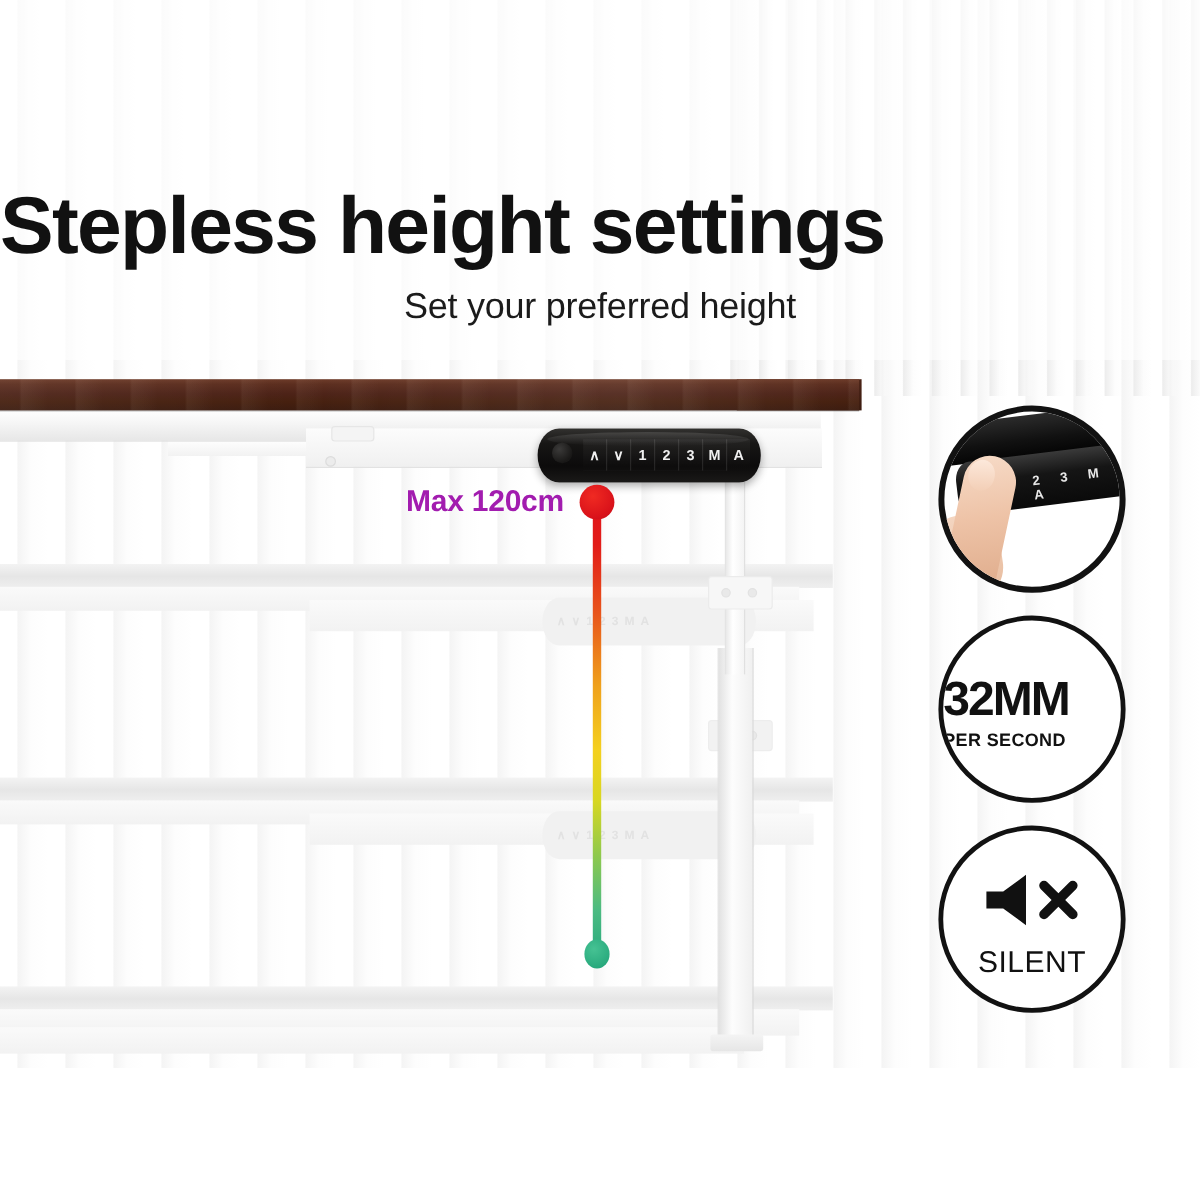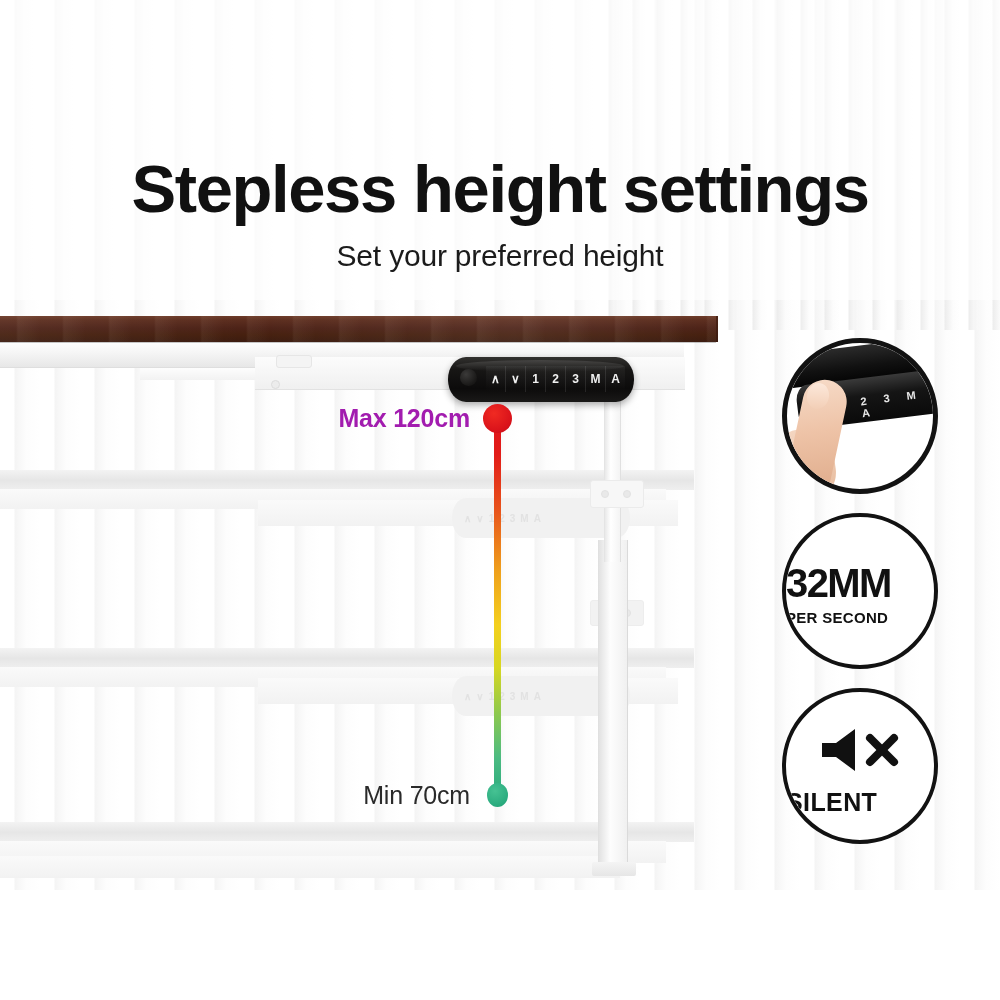--- a/index.html
+++ b/index.html
@@ -54,21 +54,21 @@
     left: 0; top: 890px;
     width: 1000px; height: 110px;
     background: #ffffff;
   }
 
   
   .headline {
     position: absolute;
     left: 0; top: 155px;
     width: 1000px;
-    text-align: center;
+    text-align: left;
     font-size: 67px;
     font-weight: 700;
     letter-spacing: -1.4px;
     color: #111111;
     line-height: 1.0;
     white-space: nowrap;
   }
   .subhead {
     position: absolute;
     left: 0; top: 239px;
@@ -416,23 +416,23 @@
   .silent-icon {
     position: absolute;
     left: 0; top: 34px;
     width: 100%;
     text-align: center;
   }
   .silent-text {
     position: absolute;
     left: 0; top: 96px;
     width: 100%;
-    text-align: left;
+    text-align: center;
     font-size: 25px;
-    font-weight: 700;
+    font-weight: 400;
     color: #111111;
     letter-spacing: 0.4px;
   }
 </style>
 </head>
 <body>
 
 <div id="stage">
 
   <div class="bg-curtain"></div>
@@ -492,21 +492,20 @@
     </div>
   </div>
 
   <div class="headline">Stepless height settings</div>
   <div class="subhead">Set your preferred height</div>
 
   <div class="range-bar"></div>
   <div class="dot-max"></div>
   <div class="dot-min"></div>
   <div class="label-max">Max 120cm</div>
-  <div class="label-min">Min 70cm</div>
 
   <div class="badge badge-photo">
     <div class="ph-deskedge"></div>
     <div class="ph-panel"></div>
     <div class="ph-keys">2 3 M A</div>
     <div class="ph-thumb"></div>
     <div class="ph-finger"></div>
     <div class="ph-nail"></div>
   </div>
 

